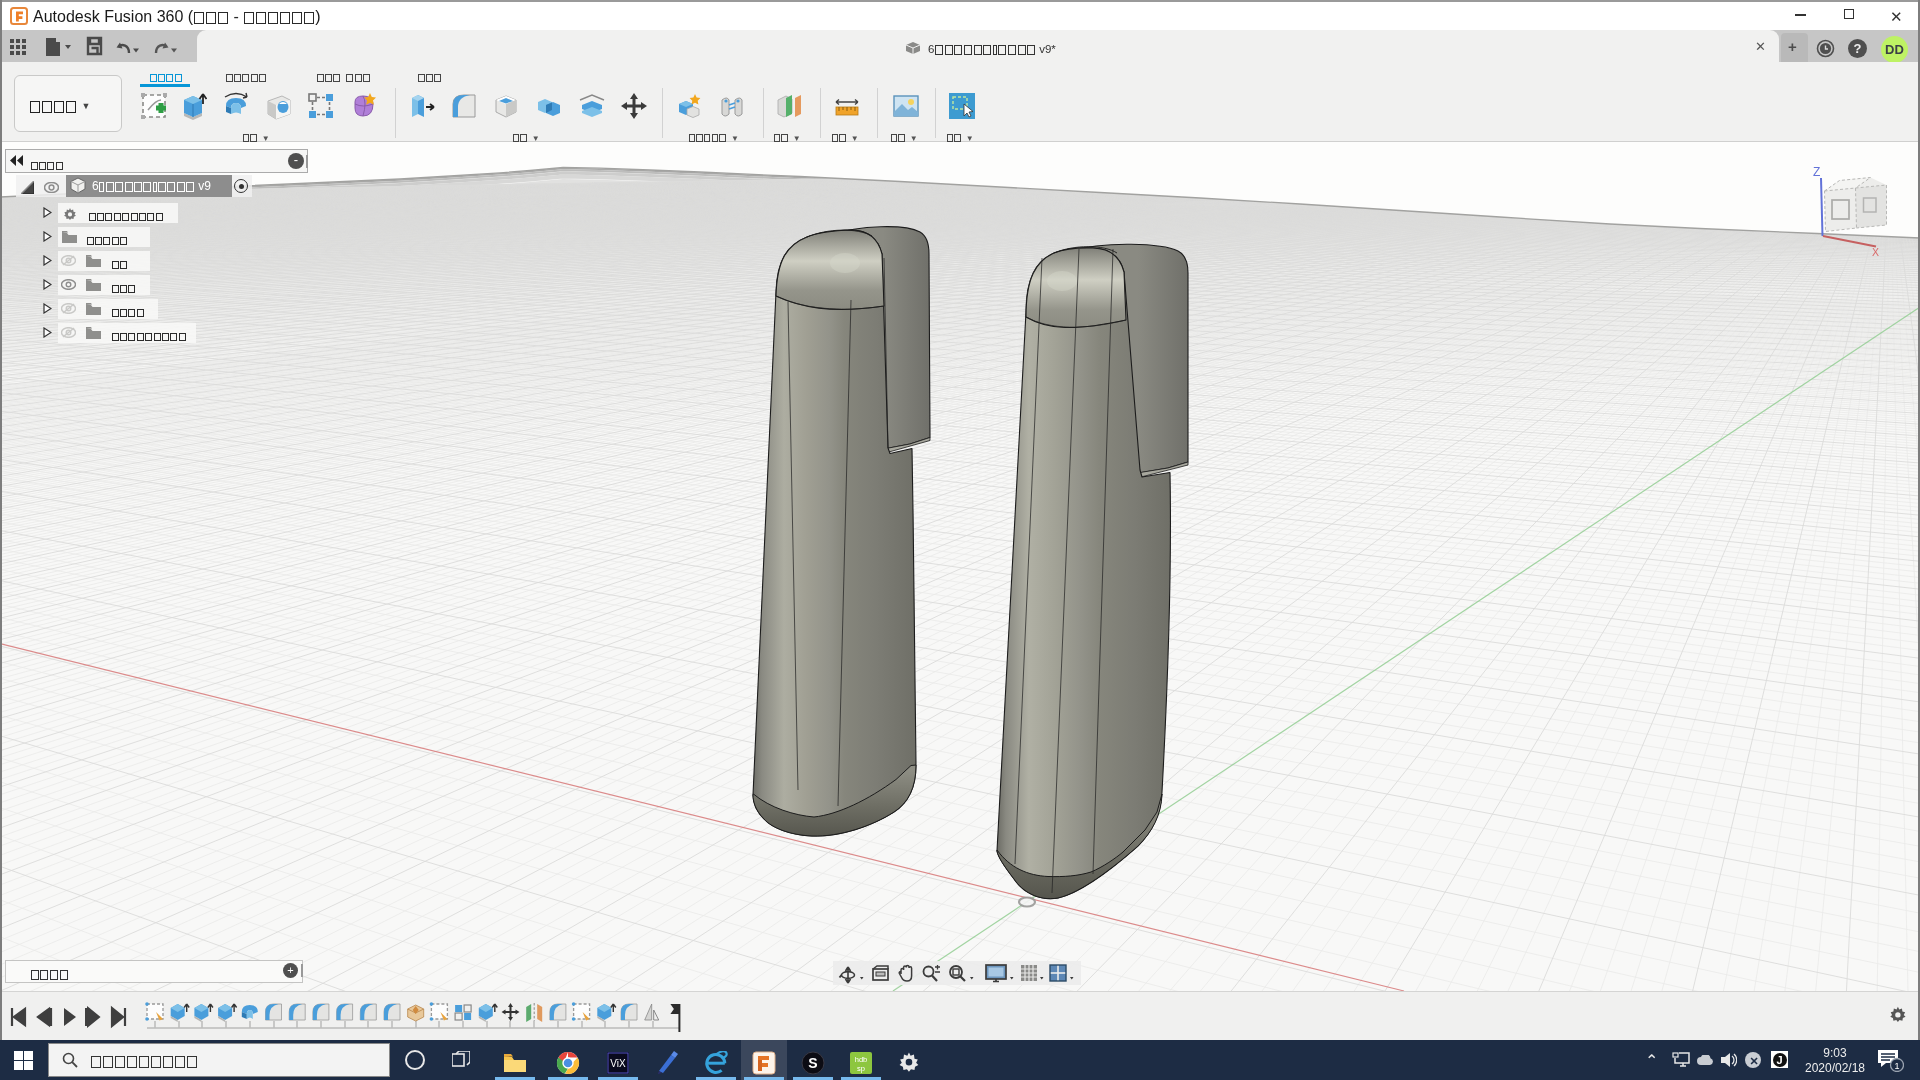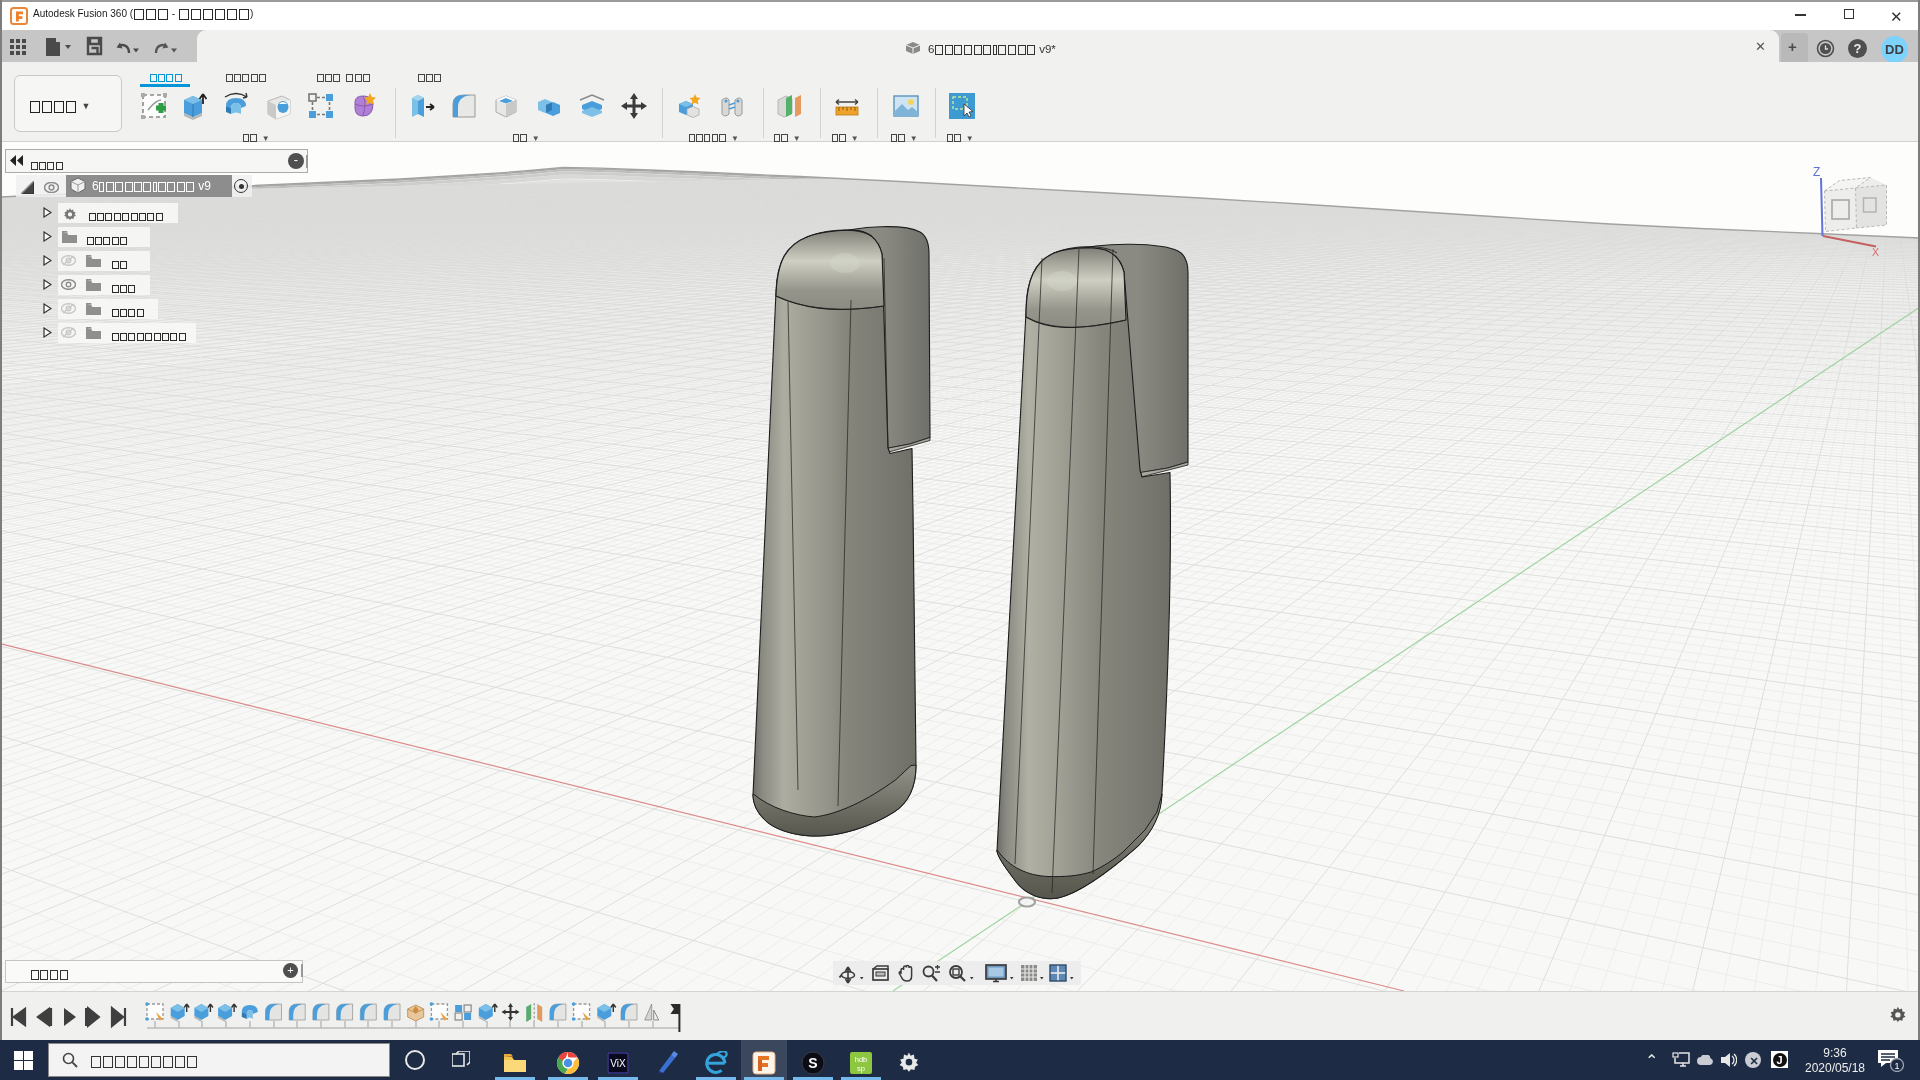--- a/index.html
+++ b/index.html
@@ -10,21 +10,21 @@
 i.j10 { width:8px; height:9.5px; margin:0 0.8px; }
 i.j11w { width:8px; height:10px; margin:0 0.7px; }
 .vline { position:absolute; width:1px; background:#d2d2d2; }
 </style></head><body>
 
 <div class="abs" style="left:0;top:0;width:1920px;height:30px;background:#fff;border-top:2px solid #9a9a9a;"></div>
 <svg class="abs" style="left:10px;top:7px;" width="18" height="18" viewBox="0 0 18 18">
   <rect x="1" y="1" width="16" height="16" rx="2.5" fill="#fff" stroke="#e8873a" stroke-width="2"></rect>
   <path d="M6 4.5 h7 v2.8 h-4.2 v2 h3.6 v2.6 h-3.6 v2.6 h-2.8 Z" fill="#ef7f28"></path>
 </svg>
-<div class="abs" style="left:33px;top:8px;font-size:10px;color:#1a1a1a;">Autodesk Fusion 360 (<span style="color:#2a2a2a;"><i class="j12"></i><i class="j12"></i><i class="j12"></i> - <i class="j12"></i><i class="j12"></i><i class="j12"></i><i class="j12"></i><i class="j12"></i><i class="j12"></i></span>)</div>
+<div class="abs" style="left:33px;top:8px;font-size:16px;color:#1a1a1a;">Autodesk Fusion 360 (<span style="color:#2a2a2a;"><i class="j12"></i><i class="j12"></i><i class="j12"></i> - <i class="j12"></i><i class="j12"></i><i class="j12"></i><i class="j12"></i><i class="j12"></i><i class="j12"></i></span>)</div>
 
 <div class="abs" style="left:1795px;top:14px;width:11px;height:1.6px;background:#333;"></div>
 <div class="abs" style="left:1844px;top:9px;width:10px;height:10px;border:1.5px solid #333;"></div>
 <div class="abs" style="left:1890px;top:8px;font-size:15px;color:#333;">✕</div>
 
 <div class="abs" style="left:0;top:30px;width:1920px;height:32px;background:#c6c6c6;"></div>
 <div class="abs" style="left:197px;top:30px;width:1582px;height:32px;background:#f1f1f0;border-radius:9px 9px 0 0;"></div>
 
 <svg class="abs" style="left:8px;top:36px;" width="185" height="22" viewBox="0 0 185 22">
  <g fill="#4a4a4a">
@@ -64,21 +64,21 @@
 <div class="abs" style="left:928px;top:43px;font-size:11.5px;color:#333;">6<i class="j10"></i><i class="j10"></i><i class="j10"></i><i class="j10"></i><i class="j10"></i><i class="j10"></i><i class="j10" style="width:4px;"></i><i class="j10"></i><i class="j10"></i><i class="j10"></i><i class="j10"></i> v9*</div>
 <div class="abs" style="left:1755px;top:39px;font-size:13px;color:#555;">✕</div>
 <div class="abs" style="left:1781px;top:33px;width:27px;height:29px;background:#b9b9b9;border-radius:4px 4px 0 0;"></div>
 <div class="abs" style="left:1788px;top:38px;font-size:15px;color:#4c4c4c;font-weight:bold;">+</div>
 <svg class="abs" style="left:1816px;top:39px;" width="19" height="19" viewBox="0 0 19 19">
  <circle cx="9.5" cy="9.5" r="8" fill="none" stroke="#4f4f4f" stroke-width="1.6"></circle>
  <circle cx="9.5" cy="9.5" r="5.6" fill="#4f4f4f"></circle>
  <path d="M9.5 6.5 L9.5 10 L12 10" stroke="#ddd" stroke-width="1.4" fill="none"></path>
 </svg>
 <div class="abs" style="left:1848px;top:39px;width:19px;height:19px;border-radius:50%;background:#4f4f4f;color:#eee;font-size:13px;font-weight:bold;text-align:center;line-height:19px;">?</div>
-<div class="abs" style="left:1881px;top:36px;width:27px;height:27px;border-radius:50%;background:#7dd3fc;color:#3b3f46;font-size:13px;font-weight:bold;text-align:center;line-height:27px;letter-spacing:0;">DD</div>
+<div class="abs" style="left:1881px;top:36px;width:27px;height:27px;border-radius:50%;background:#bef264;color:#3b3f46;font-size:13px;font-weight:bold;text-align:center;line-height:27px;letter-spacing:0;">DD</div>
 
 <div class="abs" style="left:0;top:62px;width:1920px;height:80px;background:#f1f1f0;border-bottom:1px solid #d0d0cf;"></div>
 <div class="abs" style="left:14px;top:75px;width:108px;height:57px;background:#f6f6f5;border:1px solid #c9c9c8;border-radius:6px;"></div>
 <div class="abs" style="left:29px;top:97px;color:#222;"><i class="j12"></i><i class="j12"></i><i class="j12"></i><i class="j12"></i> <span style="color:#444;font-size:9px;vertical-align:2px;">▼</span></div>
 
 <div class="abs" style="left:149px;top:68px;color:#0696d7;"><i class="j9"></i><i class="j9"></i><i class="j9"></i><i class="j9"></i></div>
 <div class="abs" style="left:140px;top:84px;width:50px;height:3px;background:#0696d7;"></div>
 <div class="abs" style="left:225px;top:68px;color:#454545;"><i class="j9"></i><i class="j9"></i><i class="j9"></i><i class="j9"></i><i class="j9"></i></div>
 <div class="abs" style="left:316px;top:68px;color:#454545;"><i class="j9"></i><i class="j9"></i><i class="j9"></i> <i class="j9"></i><i class="j9"></i><i class="j9"></i></div>
 <div class="abs" style="left:417px;top:68px;color:#454545;"><i class="j9"></i><i class="j9"></i><i class="j9"></i></div>
@@ -628,22 +628,22 @@
     <path d="M4 10 a4 4 0 0 1 0 -8 a5 5 0 0 1 9.5 1.2 a3.5 3.5 0 0 1 -0.5 6.8 Z" fill="#c9cdd3"></path>
   </svg>
 <svg class="abs" style="left:1721px;top:1052px;" width="16" height="16" viewBox="0 0 16 16">
     <path d="M0 5 h4 l5 -4 v14 l-5 -4 h-4 Z" fill="#e8e8e8"></path>
     <path d="M11 4 a5 5 0 0 1 0 8 M13 2 a8 8 0 0 1 0 12" fill="none" stroke="#e8e8e8" stroke-width="1.3"></path>
   </svg>
 <div class="abs" style="left:1745px;top:1052px;width:16px;height:16px;border-radius:50%;background:#c9cdd3;"></div>
 <div class="abs" style="left:1749.5px;top:1054.5px;color:#1d2c44;font-size:11px;font-weight:bold;">✕</div>
 <div class="abs" style="left:1771px;top:1051px;width:17px;height:17px;background:#fff;"></div>
 <div class="abs" style="left:1772.5px;top:1052.5px;width:14px;height:14px;border-radius:50%;background:#111;color:#fff;font-size:11px;text-align:center;line-height:14px;font-weight:bold;">J</div>
-<div class="abs" style="left:1805px;top:1046px;width:60px;text-align:center;color:#eee;font-size:12px;">9:36</div>
-<div class="abs" style="left:1799px;top:1061px;width:72px;text-align:center;color:#eee;font-size:12px;">2020/05/18</div>
+<div class="abs" style="left:1805px;top:1046px;width:60px;text-align:center;color:#eee;font-size:12px;">9:03</div>
+<div class="abs" style="left:1799px;top:1061px;width:72px;text-align:center;color:#eee;font-size:12px;">2020/02/18</div>
 <svg class="abs" style="left:1878px;top:1050px;" width="26" height="22" viewBox="0 0 26 22">
     <path d="M0 0 h20 v13 h-12 l-5 4 v-4 h-3 Z" fill="#fff"></path>
     <path d="M3 4 h14 M3 7 h14 M3 10 h9" stroke="#1d2c44" stroke-width="1.4"></path>
     <circle cx="19" cy="15" r="6.5" fill="#1d2c44" stroke="#9aa3b0" stroke-width="1.3"></circle>
     <text x="19" y="19" font-size="9" fill="#fff" text-anchor="middle" font-family="Liberation Sans">1</text>
   </svg>
 
 <div class="abs" style="left:0;top:0;width:2px;height:1040px;background:#7d7d7d;"></div>
 <div class="abs" style="left:1918px;top:0;width:2px;height:1040px;background:#7d7d7d;"></div>
 </body></html>

